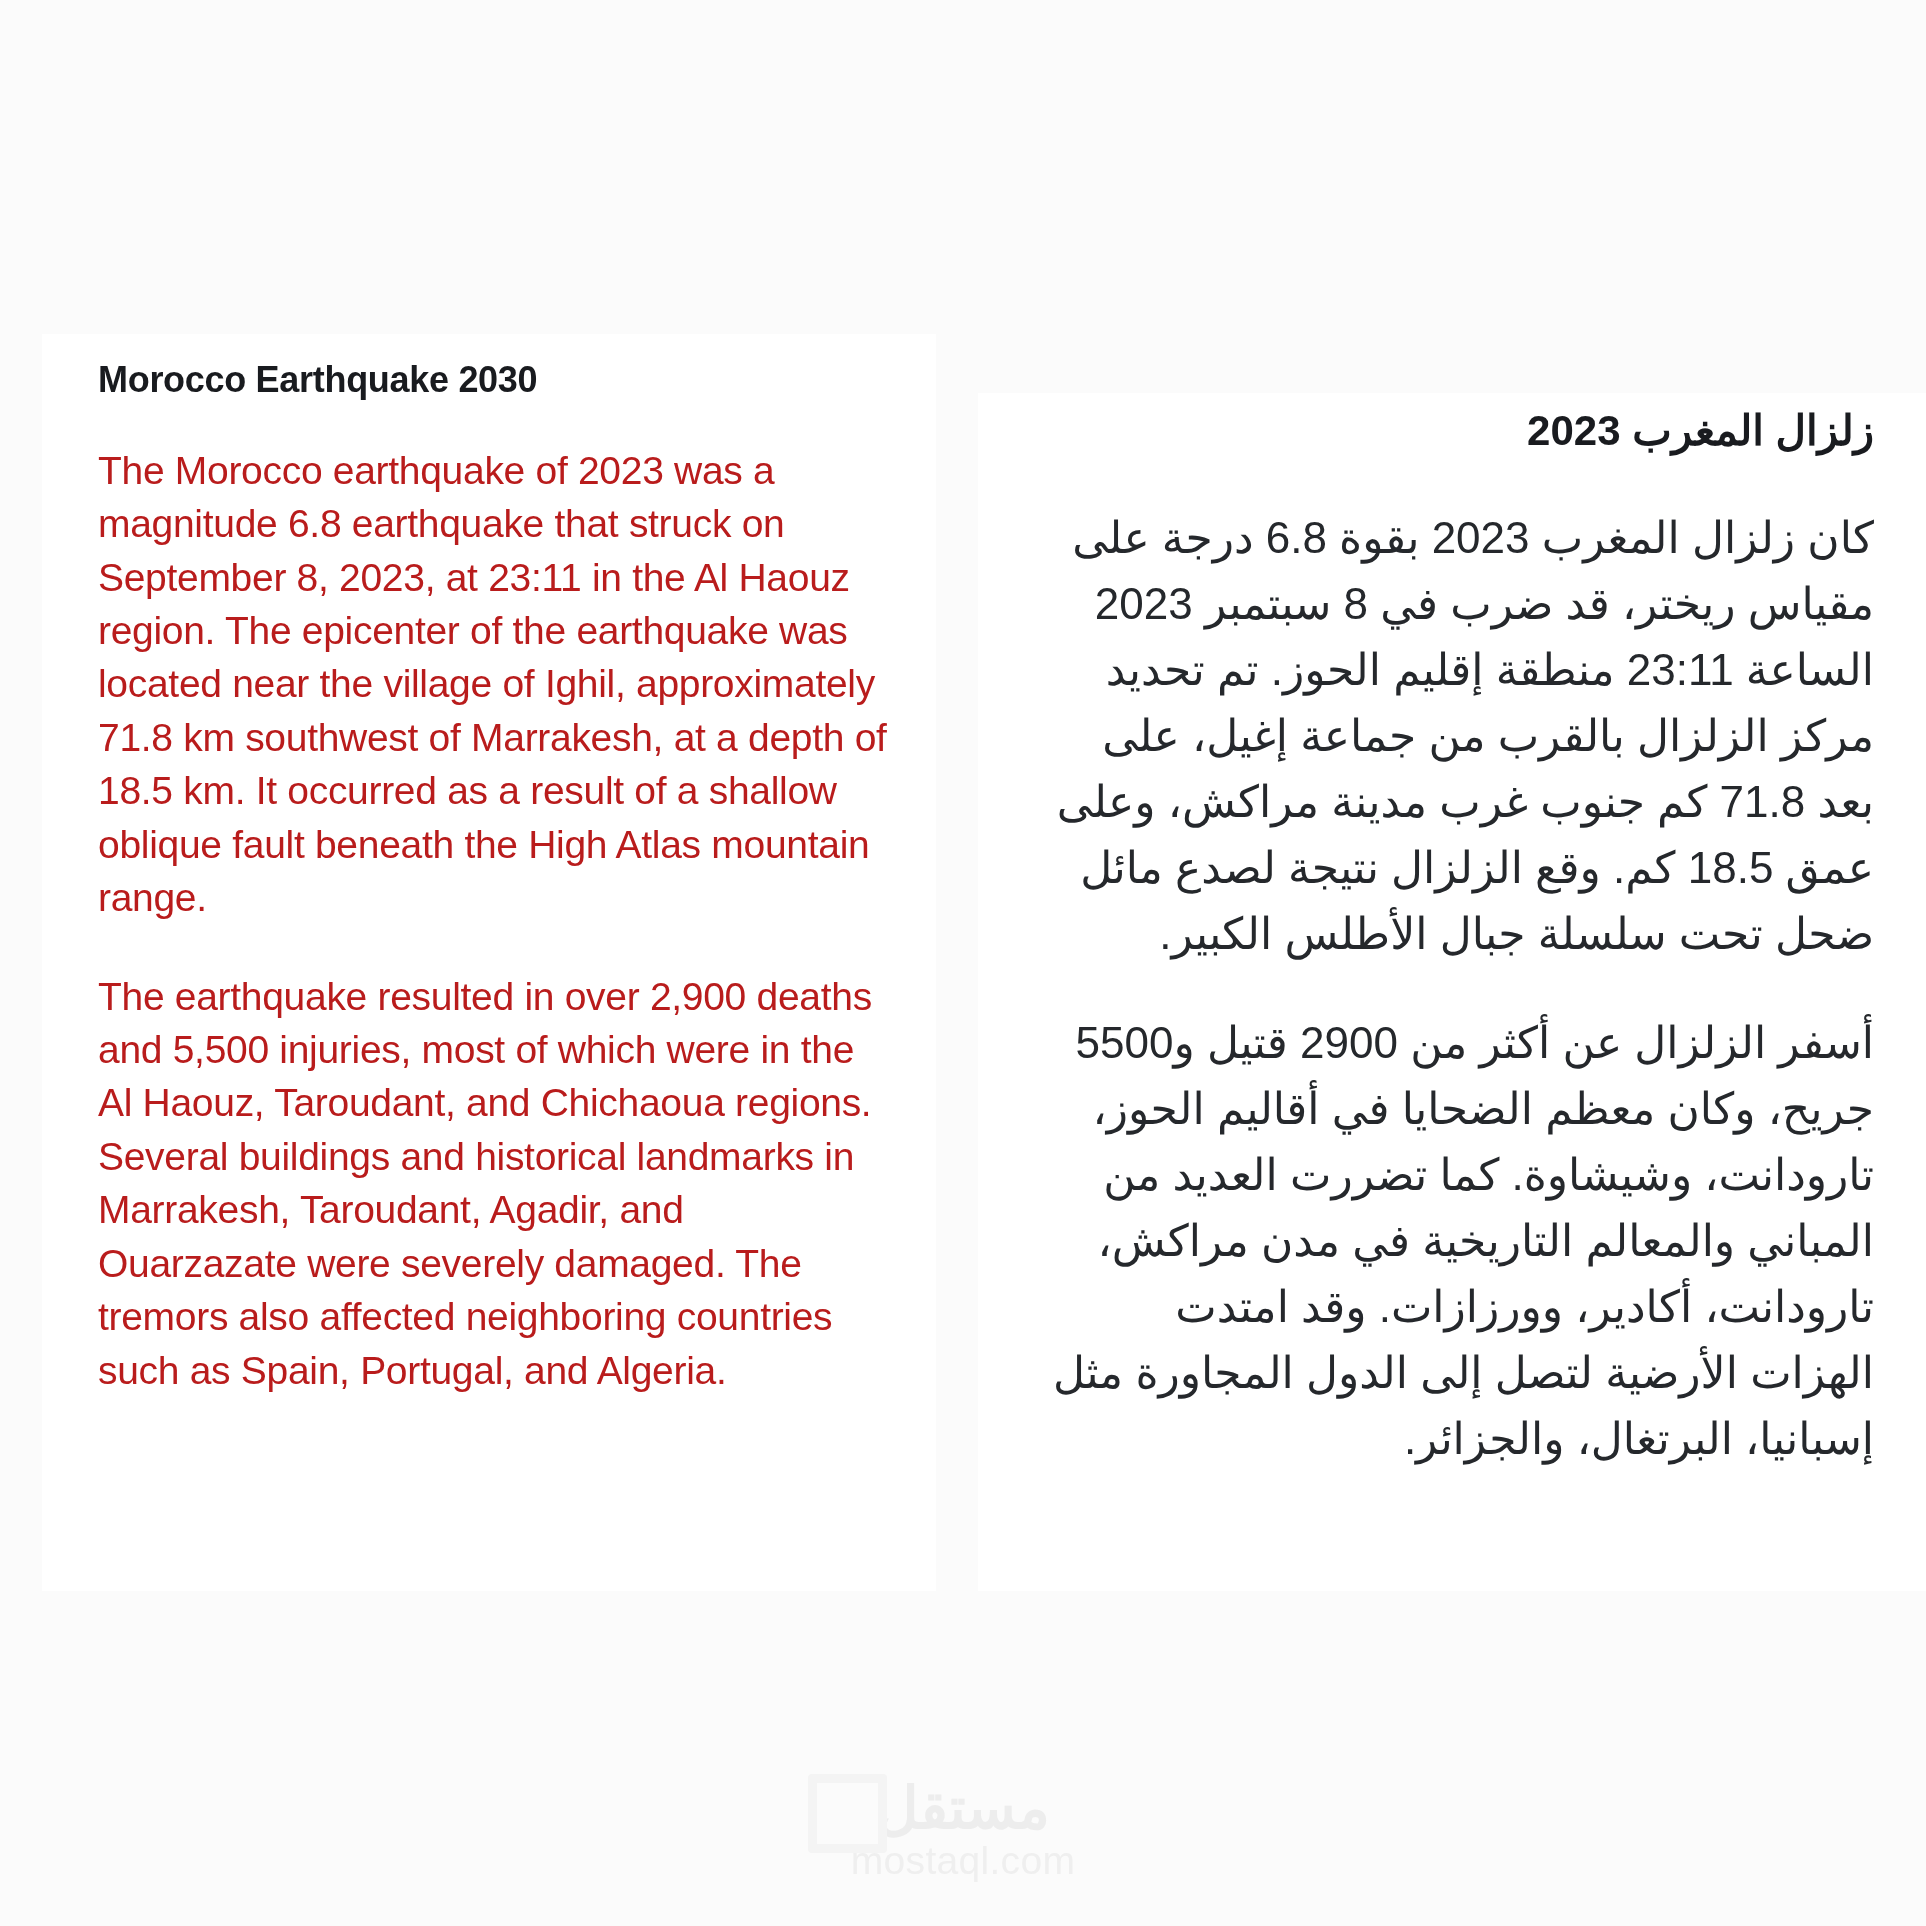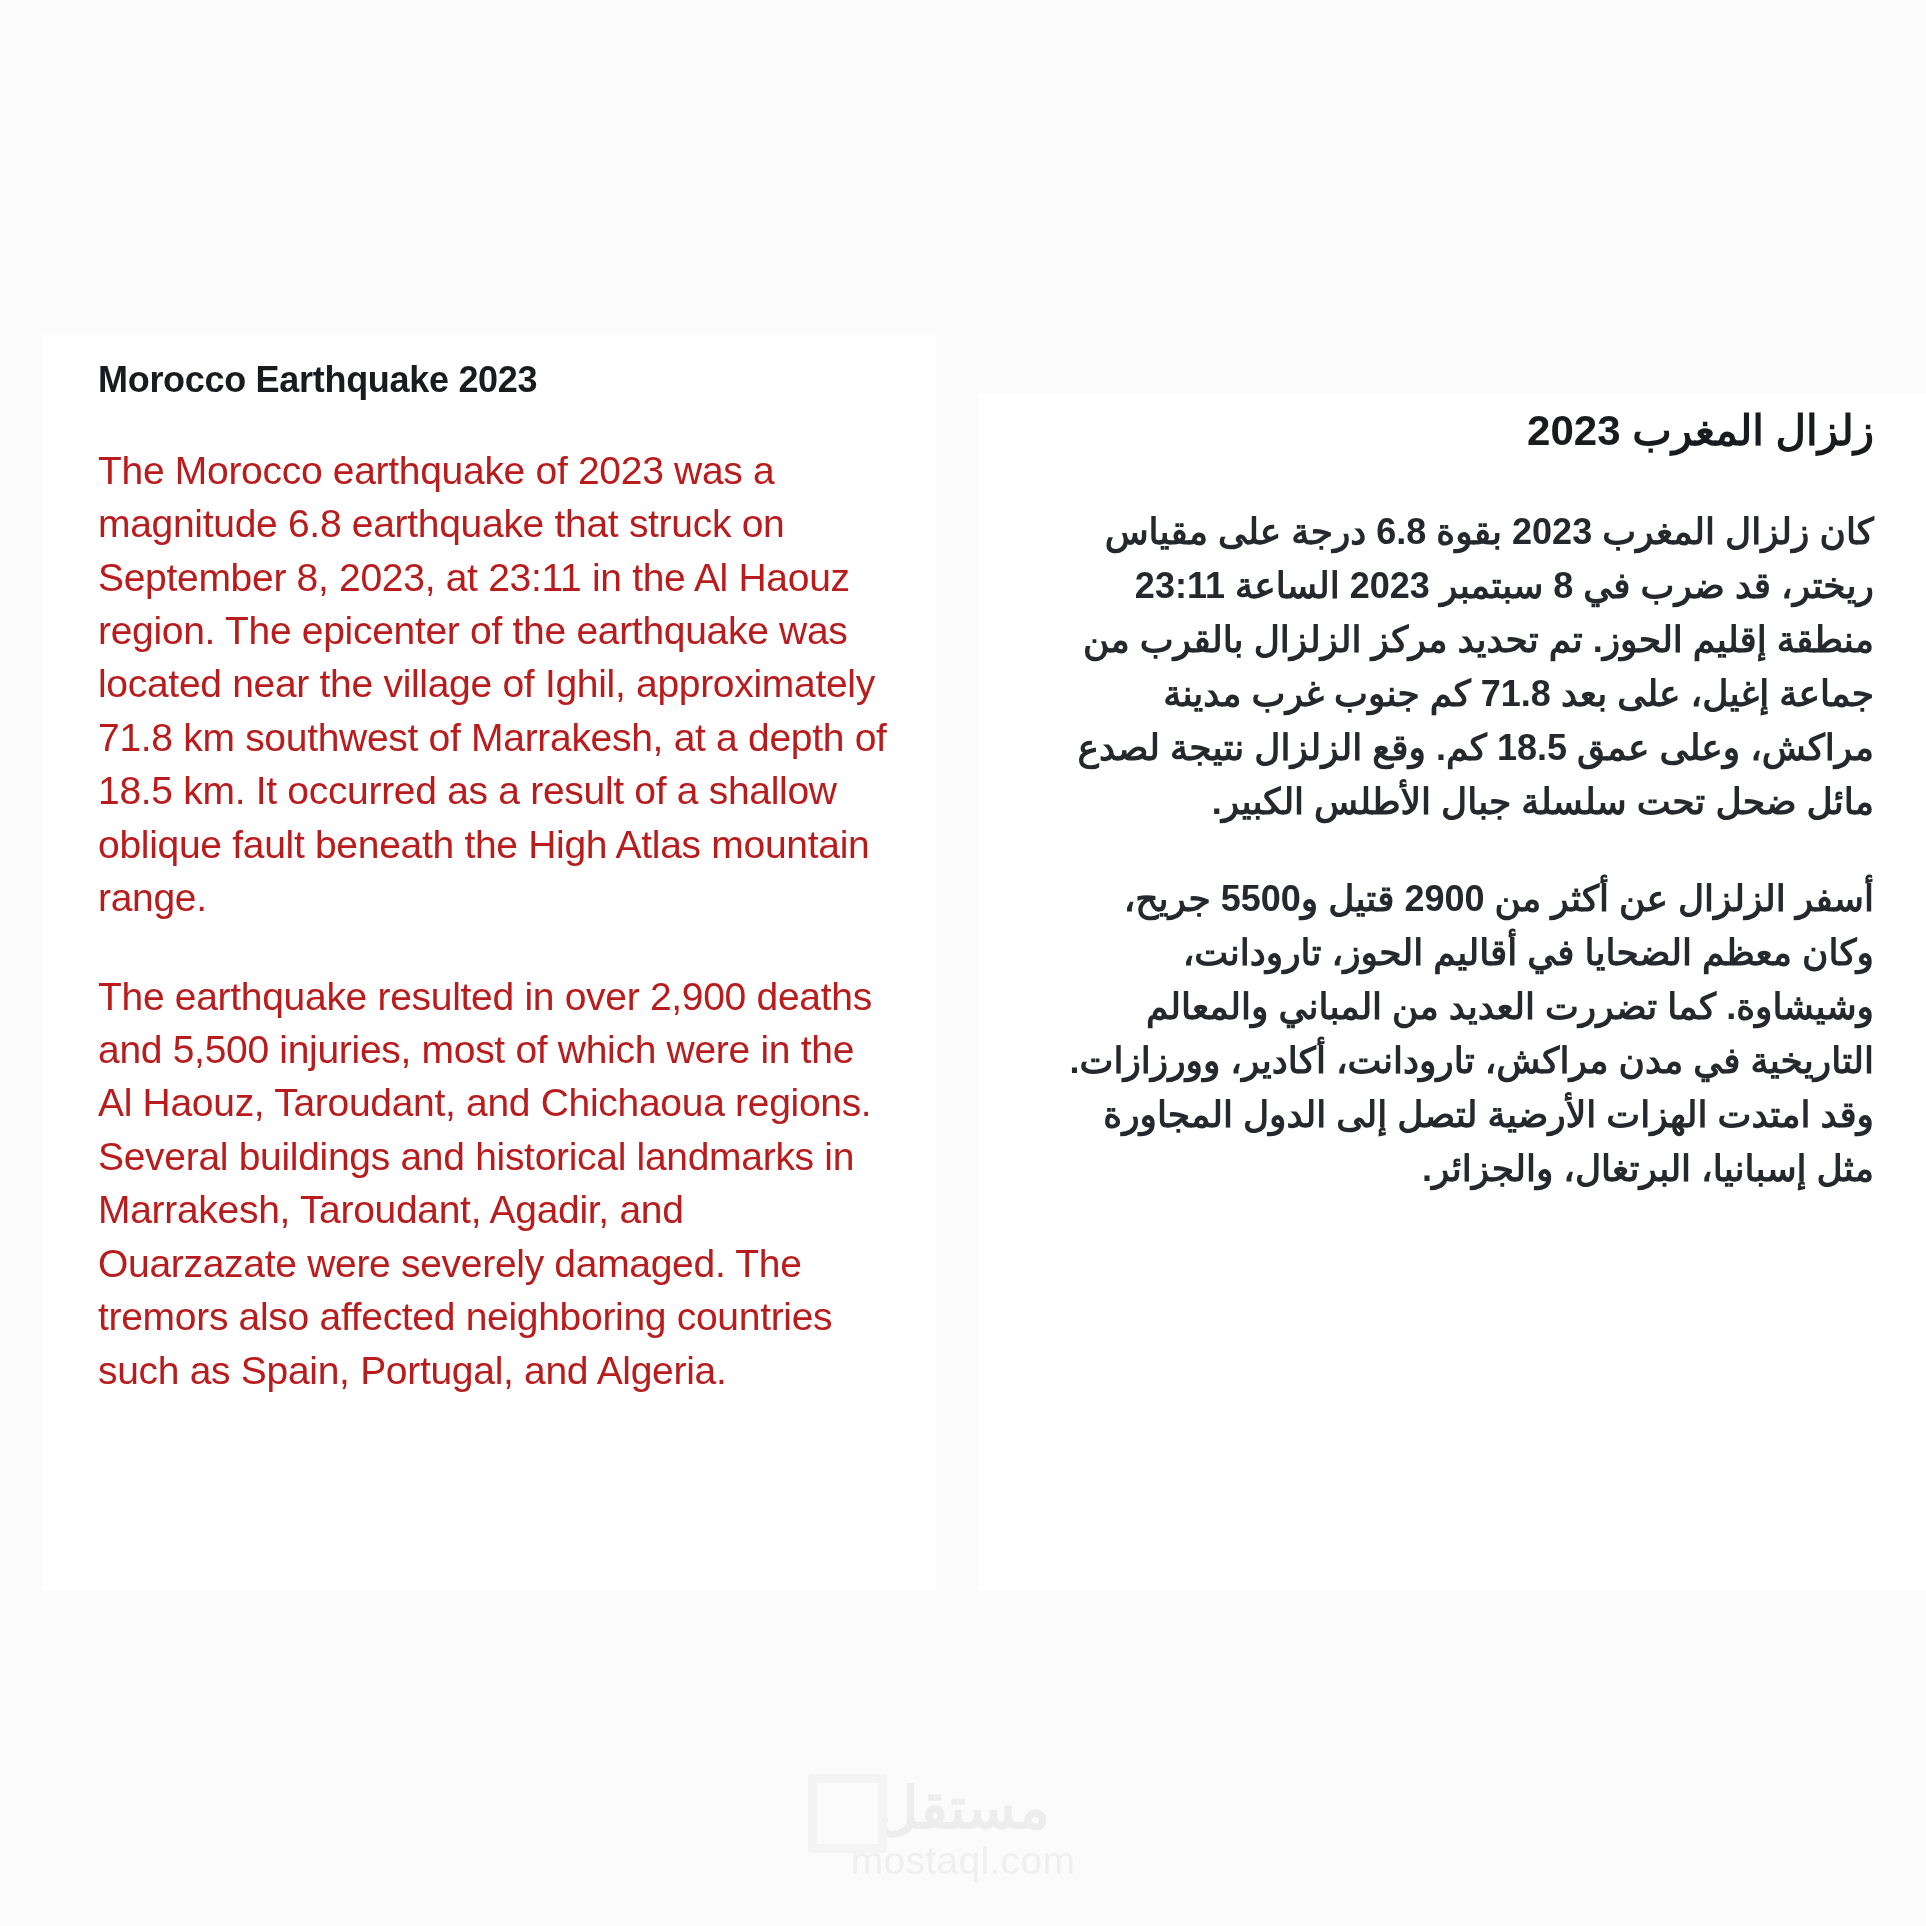--- a/index.html
+++ b/index.html
@@ -71,27 +71,27 @@
   .title-ar {
     font-size: 42px;
     font-weight: bold;
     color: #191b1f;
     margin: 0 0 48px 0;
     line-height: 1.2;
     direction: rtl;
     unicode-bidi: isolate;
   }
   .para-ar {
-    font-size: 36px;
+    font-size: 44px;
     line-height: 1.5;
     color: #25282c;
     margin: 0 0 43px 0;
     direction: rtl;
     unicode-bidi: isolate;
-    font-weight: 700;
+    font-weight: 400;
   }
   .para-ar:last-child { margin-bottom: 0; }
 
   
   #watermark {
     position: absolute;
     left: 0;
     right: 0;
     top: 1779px;
     display: flex;
@@ -128,21 +128,21 @@
     border-radius: 4px;
     box-sizing: border-box;
   }
 </style>
 </head>
 <body>
 
 <div id="canvas">
 
   <div id="card-en">
-    <div class="title-en">Morocco Earthquake 2023</div>
+    <div class="title-en">Morocco Earthquake 2030</div>
     <div class="para-en">The Morocco earthquake of 2023 was a magnitude 6.8 earthquake that struck on September 8, 2023, at 23:11 in the Al Haouz region. The epicenter of the earthquake was located near the village of Ighil, approximately 71.8 km southwest of Marrakesh, at a depth of 18.5 km. It occurred as a result of a shallow oblique fault beneath the High Atlas mountain range.</div>
     <div class="para-en">The earthquake resulted in over 2,900 deaths and 5,500 injuries, most of which were in the Al Haouz, Taroudant, and Chichaoua regions. Several buildings and historical landmarks in Marrakesh, Taroudant, Agadir, and Ouarzazate were severely damaged. The tremors also affected neighboring countries such as Spain, Portugal, and Algeria.</div>
   </div>
 
   <div id="card-ar">
     <div class="title-ar">زلزال المغرب 2023</div>
     <div class="para-ar">كان زلزال المغرب 2023 بقوة 6.8 درجة على مقياس ريختر، قد ضرب في 8 سبتمبر 2023 الساعة 23:11 منطقة إقليم الحوز. تم تحديد مركز الزلزال بالقرب من جماعة إغيل، على بعد 71.8 كم جنوب غرب مدينة مراكش، وعلى عمق 18.5 كم. وقع الزلزال نتيجة لصدع مائل ضحل تحت سلسلة جبال الأطلس الكبير.</div>
     <div class="para-ar">أسفر الزلزال عن أكثر من 2900 قتيل و5500 جريح، وكان معظم الضحايا في أقاليم الحوز، تارودانت، وشيشاوة. كما تضررت العديد من المباني والمعالم التاريخية في مدن مراكش، تارودانت، أكادير، وورزازات. وقد امتدت الهزات الأرضية لتصل إلى الدول المجاورة مثل إسبانيا، البرتغال، والجزائر.</div>
   </div>
 

